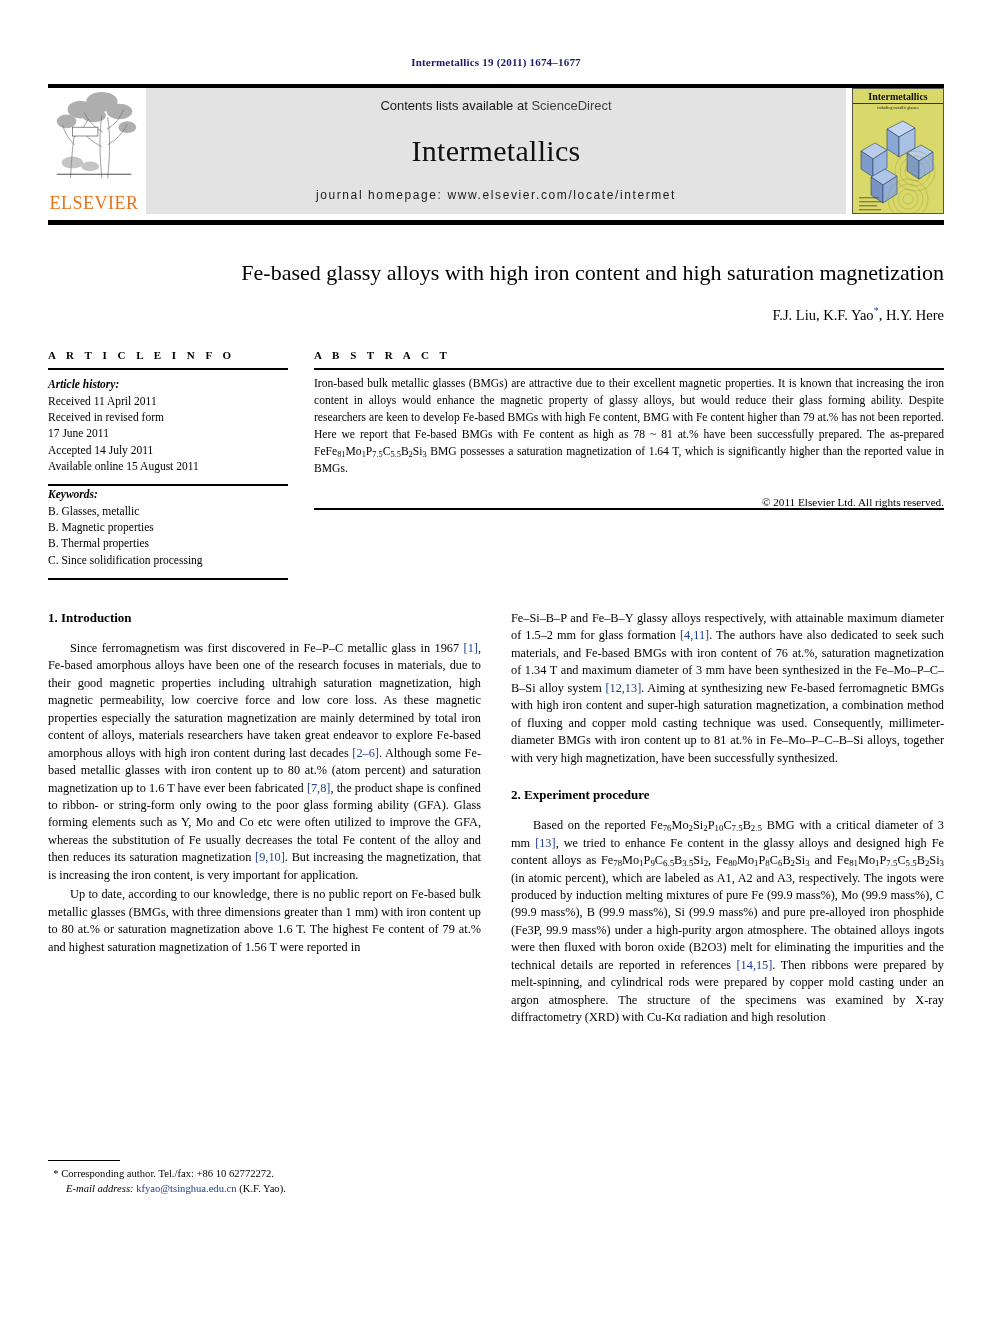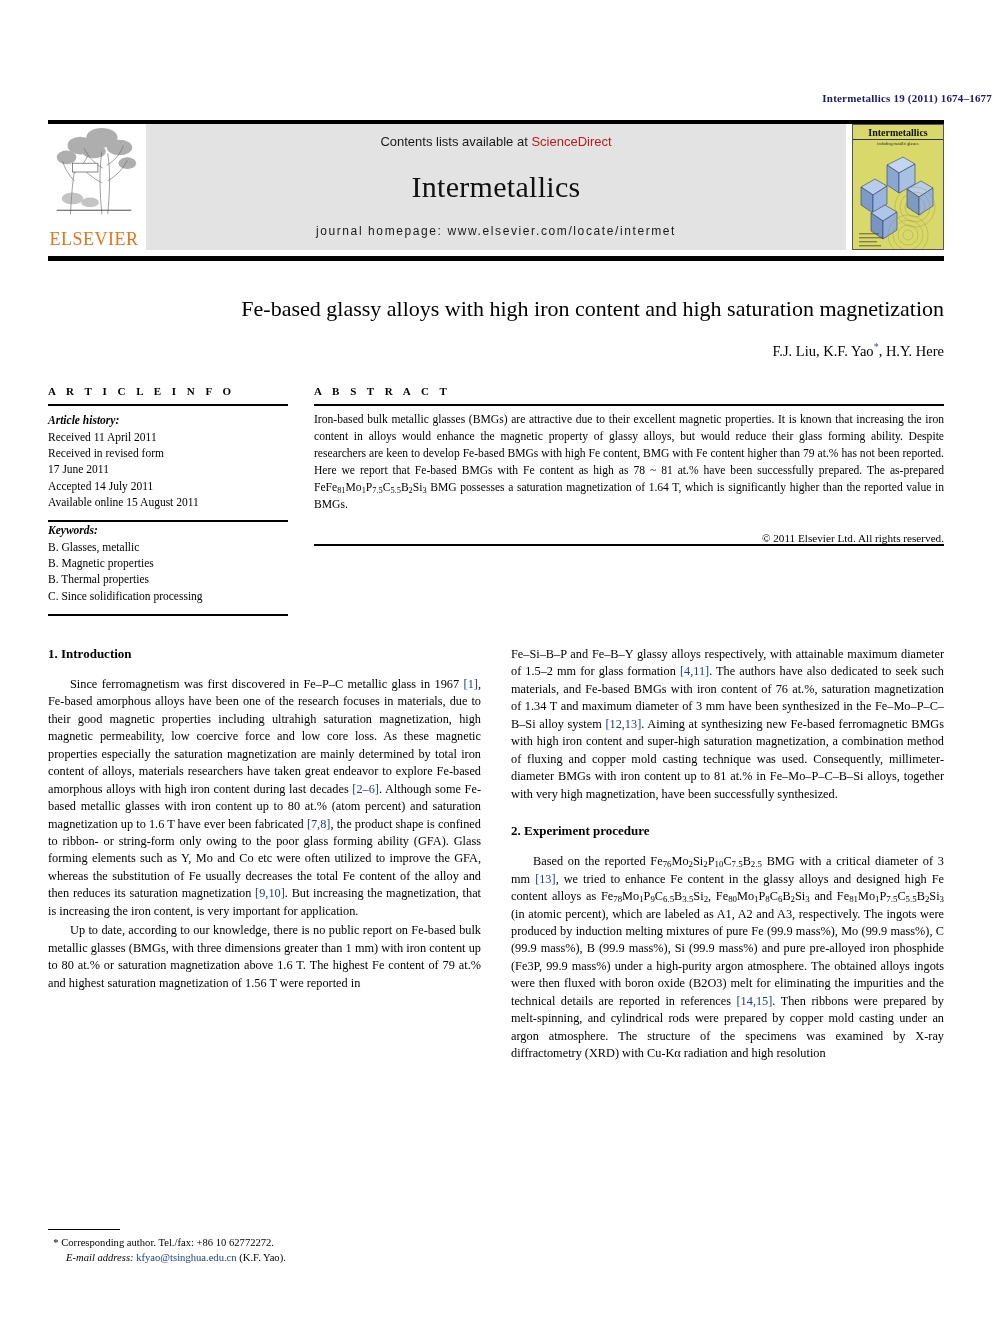--- a/index.html
+++ b/index.html
@@ -11,27 +11,27 @@
     font-family: "Liberation Serif", serif;
     color: #000000;
     position: relative;
     overflow: hidden;
   }
 
   .page { width: 992px; height: 1323px; position: relative; padding: 0; }
 
   
   .running-head {
-    text-align: right;
+    text-align: center;
     font-family: "Liberation Serif", serif;
     font-weight: bold;
     font-size: 11px;
     color: #1a1a6e;
     letter-spacing: 0.2px;
-    padding-top: 92px;
+    padding-top: 56px;
   }
 
   
   .masthead-wrap {
     margin: 16px 48px 0 48px;
     border-top: 4px solid #000;
     display: flex;
     align-items: stretch;
     height: 130px;
   }
@@ -67,21 +67,21 @@
     align-items: center;
     padding: 10px 0 12px 0;
     margin-left: 6px;
     margin-right: 6px;
   }
   .contents-line {
     font-family: "Liberation Sans", sans-serif;
     font-size: 13px;
     color: #1a1a1a;
   }
-  .contents-line .sd-link { color: #b91c1c; }
+  .contents-line .sd-link { color: #404040; }
   .journal-name {
     font-family: "Liberation Serif", serif;
     font-size: 30px;
     color: #111;
     letter-spacing: 0.3px;
   }
   .homepage-line {
     font-family: "Liberation Sans", sans-serif;
     font-size: 12px;
     letter-spacing: 1.6px;
@@ -187,21 +187,21 @@
     hyphens: auto;
   }
   .para.cont { text-indent: 0; }
   .ref { color: #1c3c8c; }
   sub { font-size: 0.72em; vertical-align: -0.22em; }
 
   
   .footnote-area {
     position: absolute;
     left: 48px;
-    top: 1229px;
+    top: 1160px;
     width: 440px;
   }
   .fn-rule { width: 72px; border-top: 1.3px solid #000; margin-bottom: 5px; }
   .fn-line { font-size: 10.6px; line-height: 1.45; }
   .fn-line .ital { font-style: italic; }
   .fn-mail { color: #1c3c8c; }
   .issn-block {
     position: absolute;
     left: 48px;
     top: 1238px;

